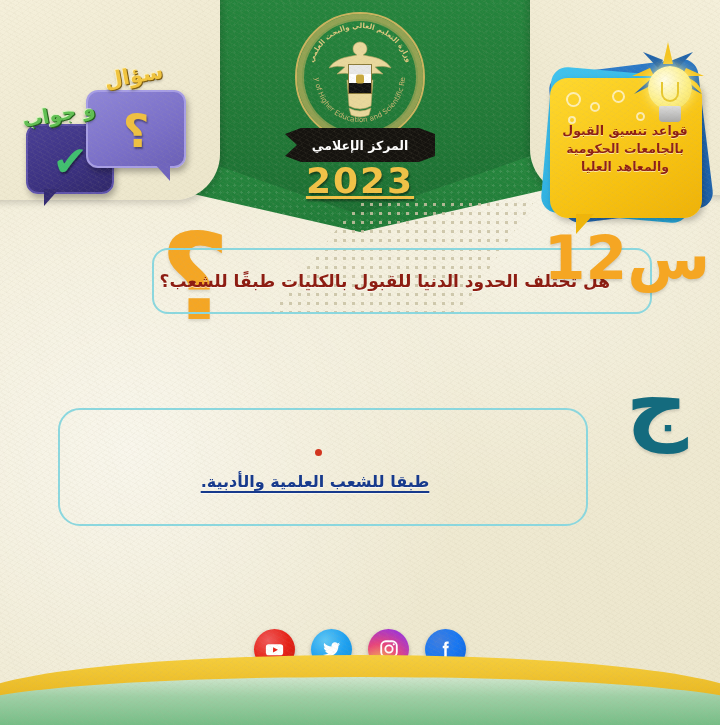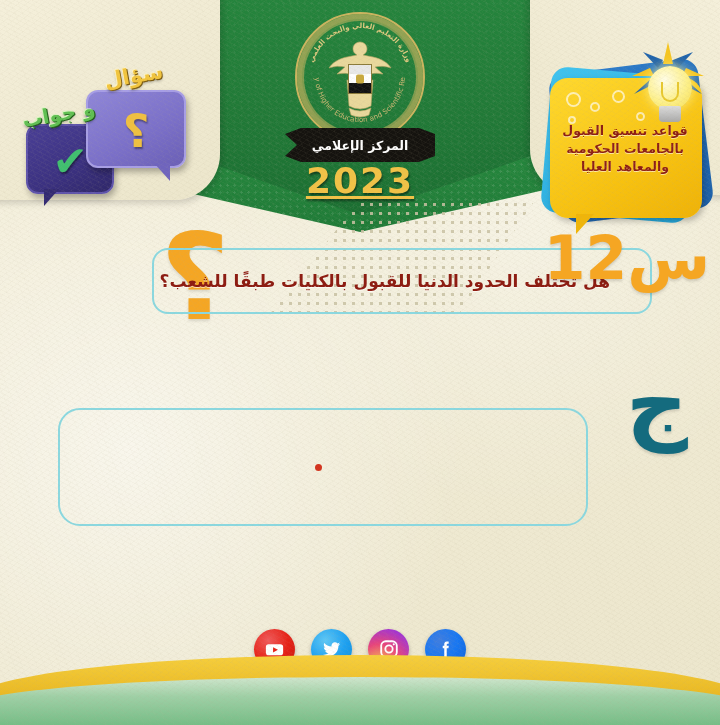--- a/index.html
+++ b/index.html
@@ -427,20 +427,21 @@
   <div id="q-box"></div>
   <div id="q-text">هل تختلف الحدود الدنيا للقبول بالكليات طبقًا للشعب؟</div>
   <div id="q-num">س12</div>
 
   <div id="a-mark">ج</div>
   <div id="a-box"></div>
   <div id="a-text">
     <div class="line">
       <span class="bullet-dot"></span>
     </div>
+    <div class="line">طبقا للشعب العلمية والأدبية.</div>
   </div>
 
   <div id="social">
     <div class="soc" id="soc-facebook">
       <svg width="23" height="23" viewBox="0 0 24 24" fill="#fff">
           <path d="M15.4 8.2h-2.1V6.9c0-.6.4-.8.7-.8h1.3V3.6h-1.9c-2.2 0-2.7 1.6-2.7 2.7v1.9H9.1v2.6h1.6V21h2.6v-10.2h1.8l.3-2.6z"></path>
         </svg>
     </div>
     <div class="soc" id="soc-instagram">
       <svg width="22" height="22" viewBox="0 0 24 24" fill="none" stroke="#fff" stroke-width="2">

